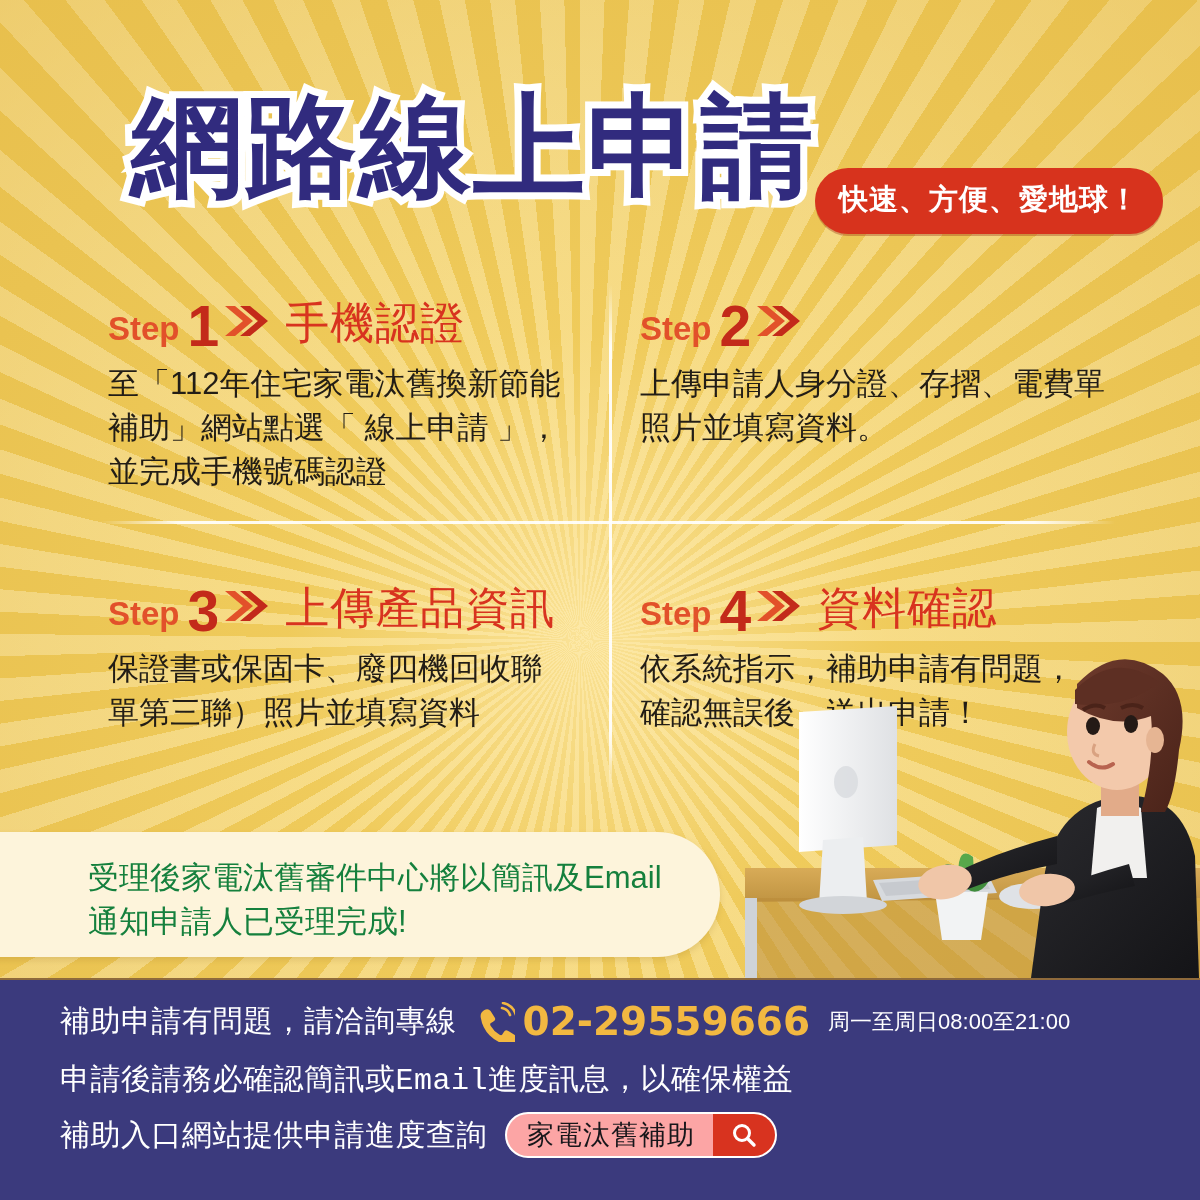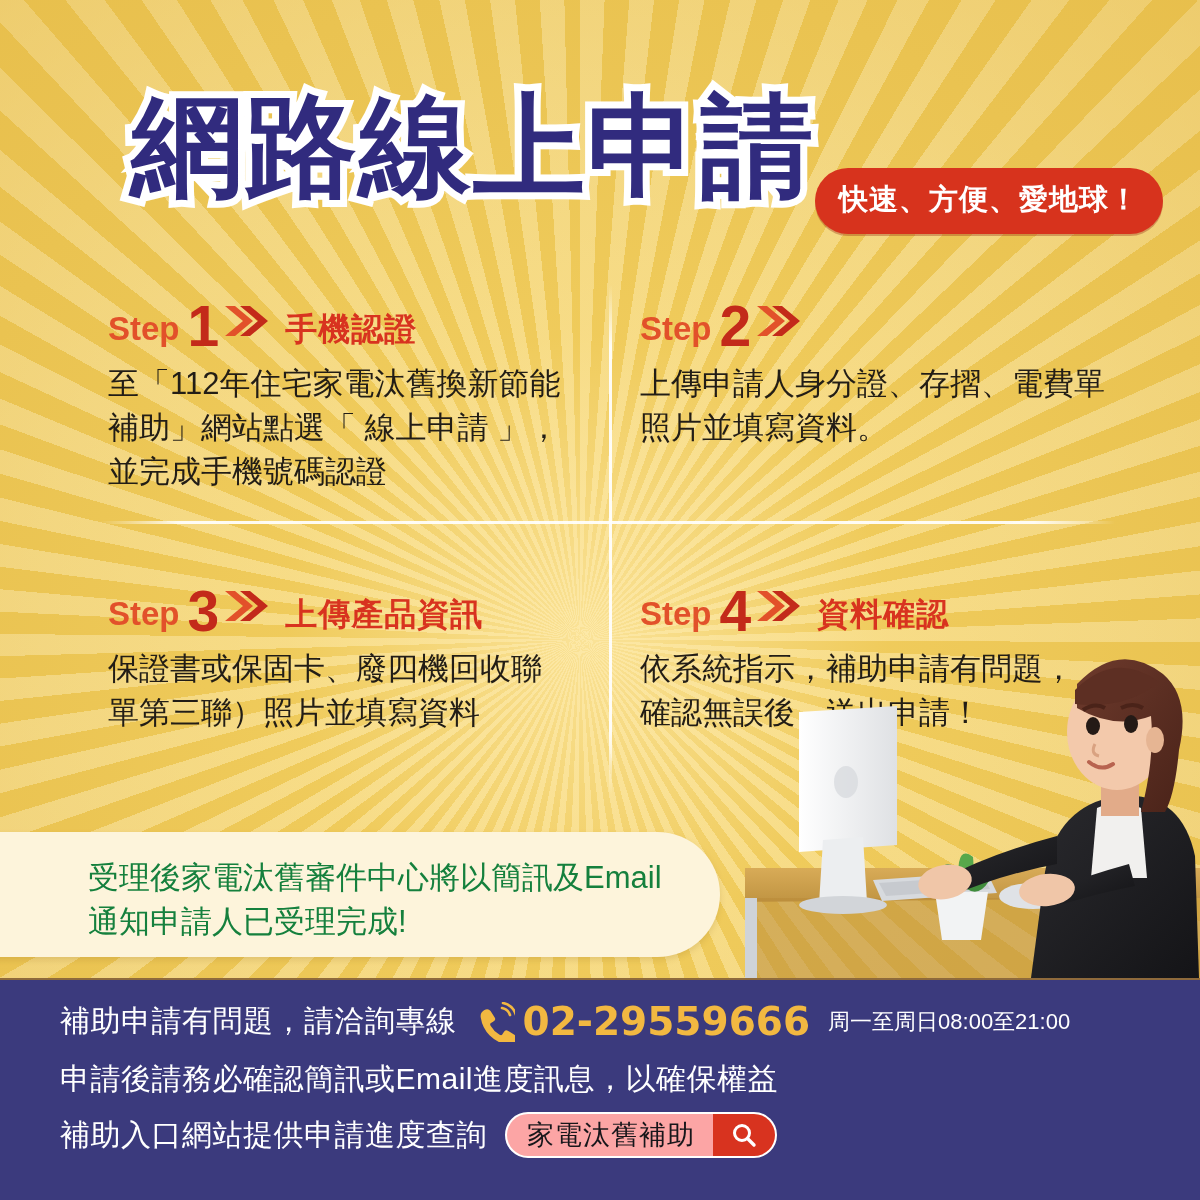--- a/index.html
+++ b/index.html
@@ -83,21 +83,21 @@
     font-family:"Liberation Sans",sans-serif;
     line-height:1; position:relative; top:-3px;
   }
   .step-num {
     font-size:57px; font-weight:bold; color:#c32a1a;
     font-family:"Liberation Sans",sans-serif;
     line-height:.82; margin-left:8px; position:relative; top:2px;
   }
   .chev { margin-left:4px; position:relative; top:-6px; }
   .step-title {
-    font-size:32px; font-weight:bold; color:#d8331f;
+    font-size:44px; font-weight:normal; color:#d8331f;
     margin-left:16px; line-height:1; position:relative; top:-3px;
     letter-spacing:1px;
   }
   .step-body {
     margin-top:14px;
     font-size:31px; line-height:1.42; color:#221d16;
     letter-spacing:0px; width:500px;
   }
   .step-body div { white-space:nowrap; }
 
@@ -121,21 +121,21 @@
   
   .footer {
     position:absolute; left:0; top:978px; width:1200px; height:222px;
     background:#3b3a7d;
     border-top:2px solid #8e6a3c;
   }
   .f-line { position:absolute; white-space:nowrap; display:flex; align-items:center; }
   .f1 { left:60px; top:19px; }
   .f2 { left:60px; top:79px; }
   .f3 { left:60px; top:132px; }
-  .f-text { color:#ffffff; font-size:30px; letter-spacing:.5px; }
+  .f-text { color:#ffffff; font-size:30px; letter-spacing:.5px;font-family:Liberation Mono, monospace; }
   .phone-num {
     color:#f2b841; font-size:39px; font-weight:bold;
     letter-spacing:0px; margin-left:8px;
     font-family:"DejaVu Sans","Liberation Sans",sans-serif;
   }
   .f-hours { color:#ffffff; font-size:22px; margin-left:18px; letter-spacing:0px; }
   .phone-ico { margin-left:18px; display:inline-flex; }
 
   
   .searchpill {

